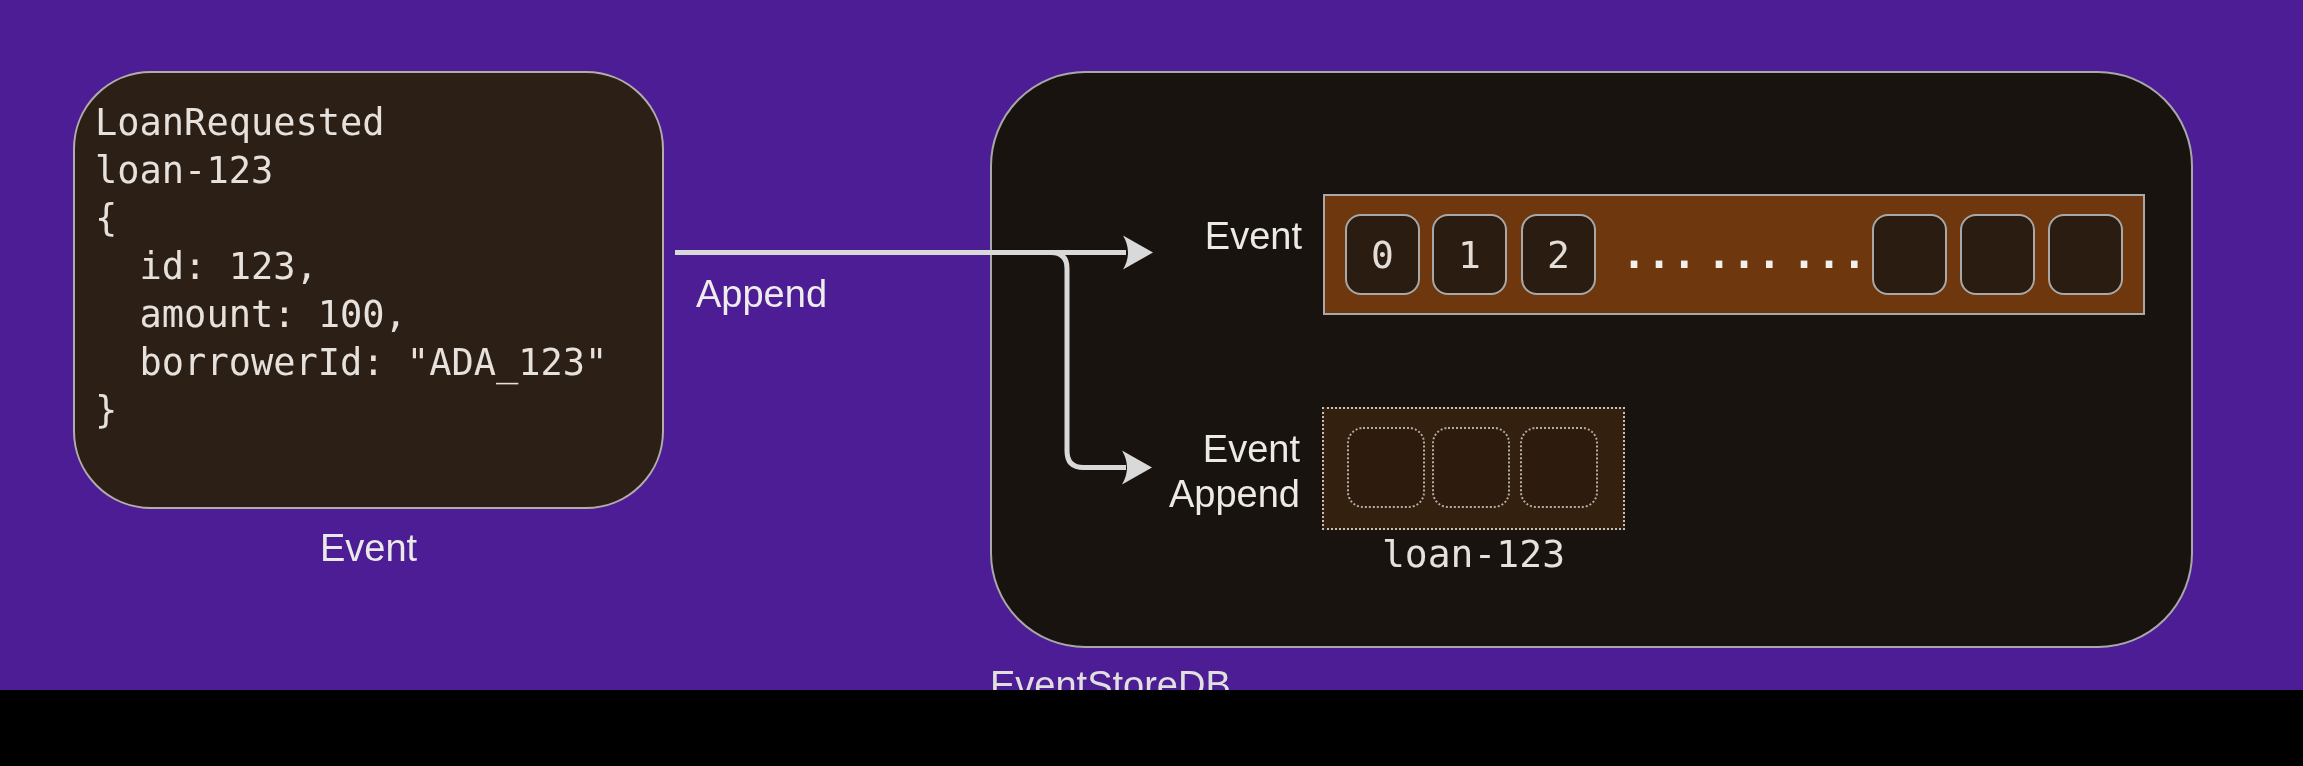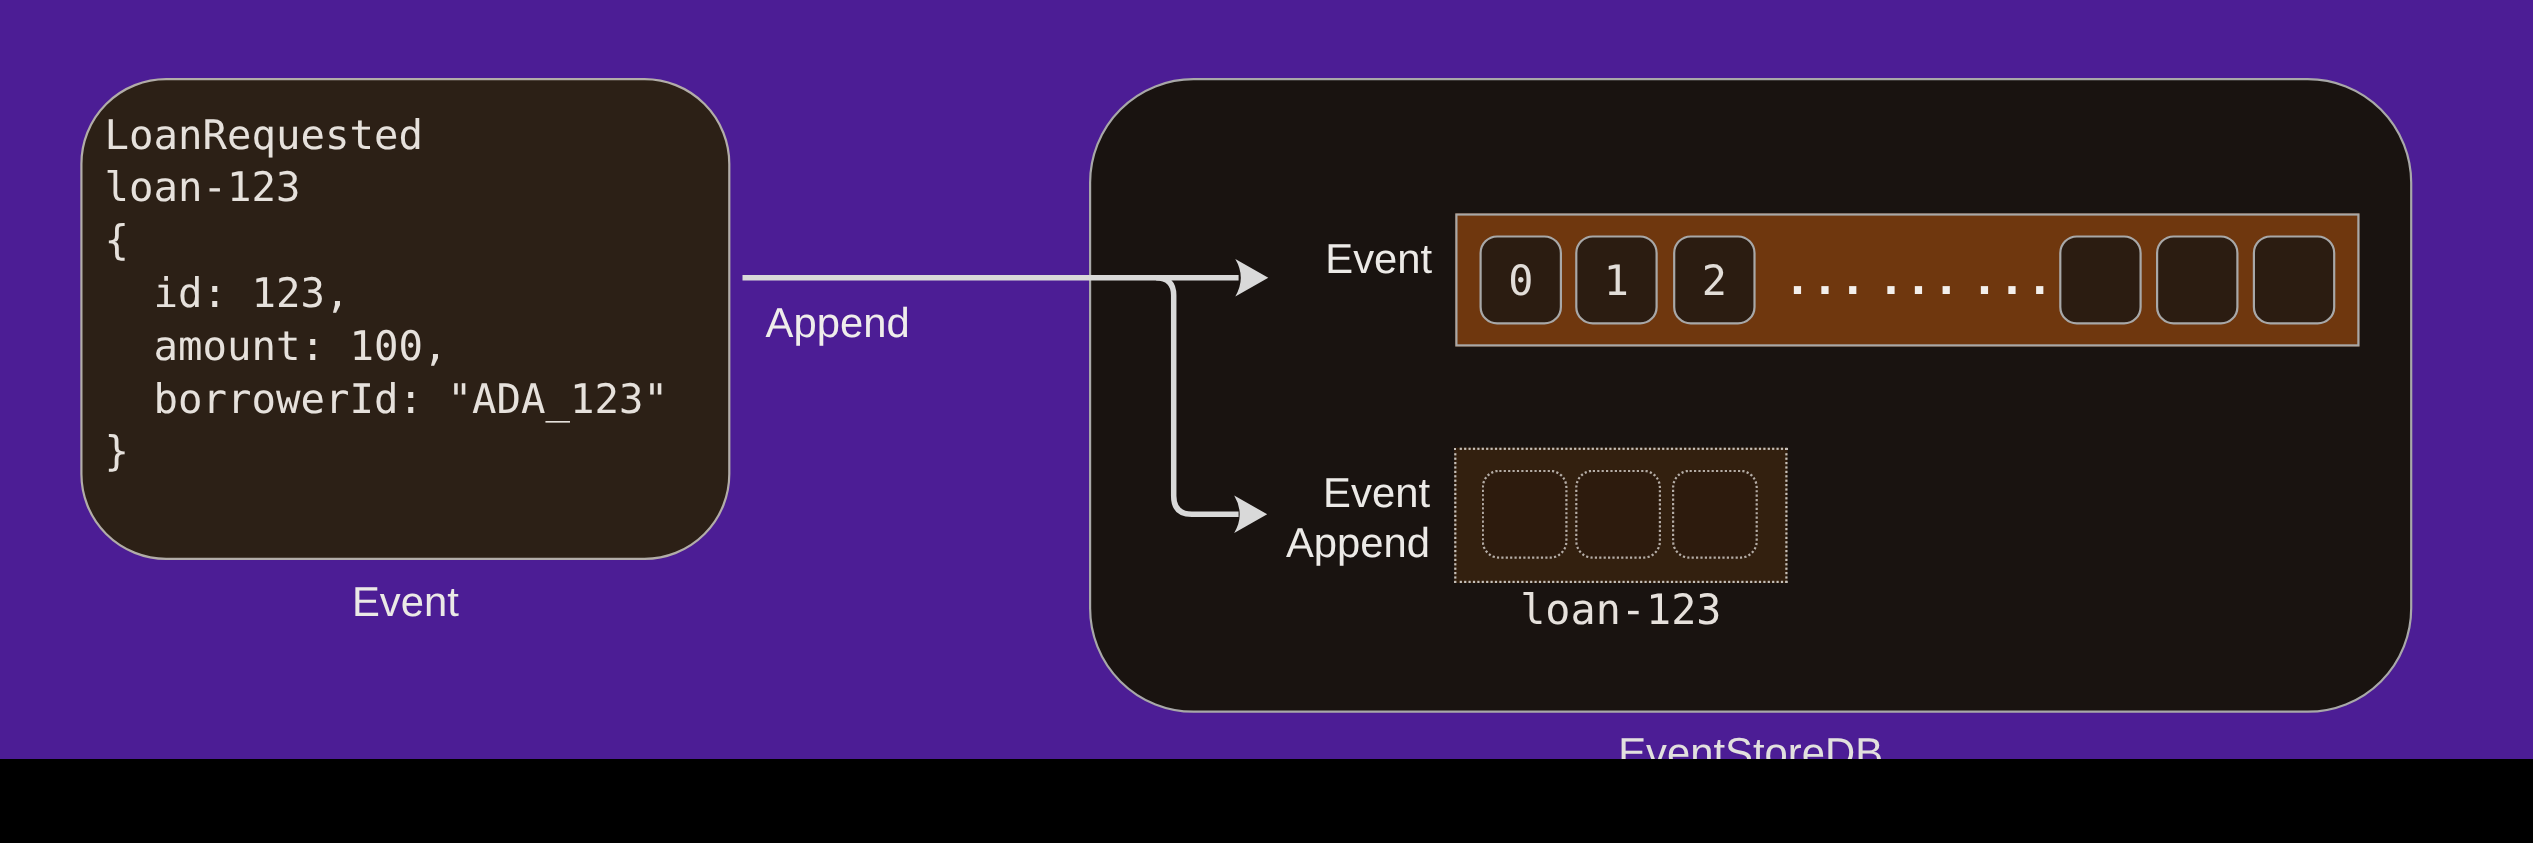--- a/index.html
+++ b/index.html
@@ -70,21 +70,20 @@
     left: 990px; top: 71px;
     width: 1203px; height: 577px;
     background: #191310;
     border: 2px solid #a8a8a8;
     border-radius: 95px;
   }
   .store-caption {
     position: absolute;
     left: 990px; top: 663px;
     width: 1203px;
-    text-align: center;
     font-size: 38px;
     line-height: 44px;
     color: #e2e0de;
   }
 
   .side-label {
     position: absolute;
     text-align: right;
     font-size: 38px;
     line-height: 45px;

